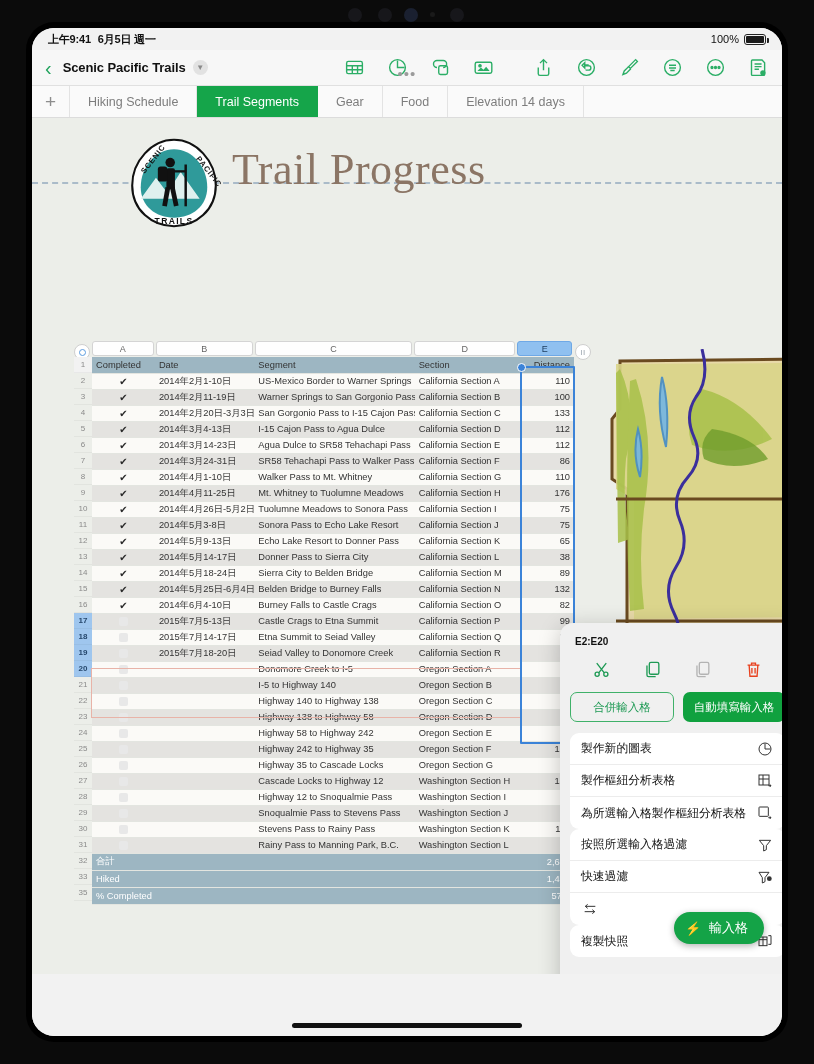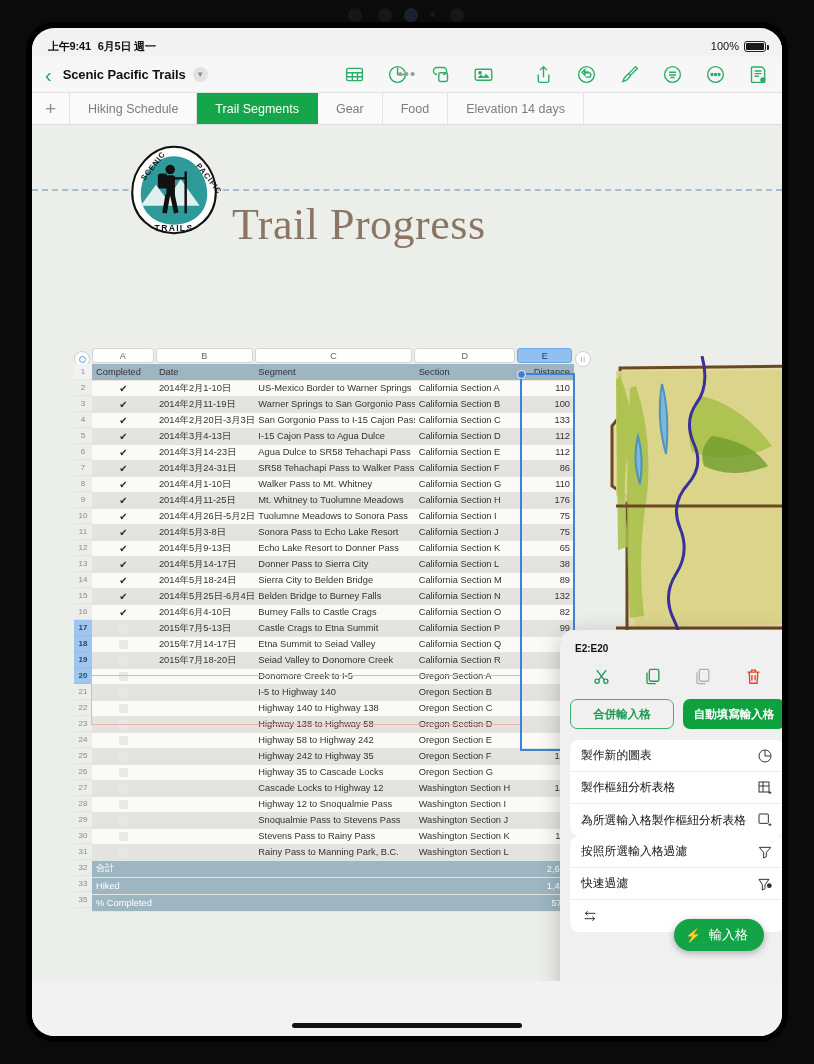--- a/index.html
+++ b/index.html
@@ -13,21 +13,21 @@
     background:#000; border-radius:28px; padding:6px;
   }
   .screen {
     position:relative; width:100%; height:100%; background:#f2f2f2; border-radius:22px; overflow:hidden;
   }
   .camera-bar { position:absolute; left:0; top:0; width:814px; height:22px; background:#0b0b0b; }
   .cam { position:absolute; top:8px; width:14px; height:14px; border-radius:50%; background:#17171b; }
 
   
   .statusbar { height:22px; display:flex; align-items:center; justify-content:space-between;
-               padding:0 16px; font-size:11px; color:#111; background:#f2f2f2;margin-top:7px; }
+               padding:0 16px; font-size:11px; color:#111; background:#f2f2f2; }
   .sb-left { display:flex; gap:7px; align-items:center; font-weight:600; letter-spacing:-.2px;}
   .sb-right { display:flex; gap:5px; align-items:center; font-size:11px; }
   .batt { width:22px; height:11px; border:1.4px solid #222; border-radius:3px; position:relative; }
   .batt:after { content:""; position:absolute; right:-3.5px; top:3px; width:2px; height:5px; background:#222; border-radius:0 1px 1px 0;}
   .batt i { position:absolute; left:1px; top:1px; bottom:1px; right:1px; background:#1a1a1a; border-radius:1px; display:block;}
   .dots3 { position:absolute; left:50%; transform:translateX(-50%); top:38px; color:#9b9b9b; font-size:15px; letter-spacing:1px; line-height:1; }
 
   
   .navbar { height:36px; display:flex; align-items:center; background:#f7f7f7; padding:0 13px;
             border-bottom:1px solid #e0e0e0; }
@@ -49,21 +49,21 @@
          color:#7d7d7d; border-right:1px solid #e3e3e3; white-space:nowrap; cursor:pointer; }
   .tab.active { background:#15A54A; color:#fff; border-right-color:#15A54A; }
   .tab-spacer { flex:1; border-right:none; }
 
   
   .canvas { position:relative; height:856px; background:#eceee9; overflow:hidden; }
   .dash-line { position:absolute; left:0; right:0; top:64px; border-top:2px dashed #9fb3c4; opacity:.85;}
 
   .logo { position:absolute; left:88px; top:18px; width:108px; height:95px; }
   .title-big { position:absolute; left:200px; top:26px; font-family:"Liberation Serif", serif;
-               font-size:44px; color:#8b7565; letter-spacing:.5px;margin-top:48px; }
+               font-size:44px; color:#8b7565; letter-spacing:.5px; }
 
   
   .map { position:absolute; left:570px; top:231px; width:210px; height:530px; overflow:hidden; }
   .maplabel { font-family:"Liberation Sans", sans-serif; font-weight:bold; }
 
   
   .tablewrap { position:absolute; left:42px; top:222px; width:500px; }
   .colhdr { display:flex; height:17px; align-items:center; margin-left:18px;}
   .colcell { height:15px; background:#fefefe; border:1px solid #d4d4d4; border-radius:3px; margin-right:2px;
              font-size:9px; color:#666; display:flex; align-items:center; justify-content:center; }
@@ -100,21 +100,21 @@
   .selhandle { position:absolute; left:485px; top:245px; width:9px; height:9px; border-radius:50%;
                background:#3b83d8; border:1.5px solid #fff; }
   .pinkbox { position:absolute; left:59px; top:550px; width:430px; height:50px; border:1px solid #e8b3a8; }
 
   
   .ctxmenu { position:absolute; left:528px; top:505px; width:235px; background:#f0f0f0;
              border-radius:13px; box-shadow:0 4px 22px rgba(0,0,0,.22); padding:10px 10px 0; overflow:hidden; height:470px;}
   .ctx-range { font-size:10px; font-weight:bold; color:#111; padding:3px 5px 9px; }
   .ctx-tools { display:flex; justify-content:space-around; align-items:center; padding:1px 6px 11px; }
   .ctx-tools .ti { width:24px; height:24px; display:flex; align-items:center; justify-content:center; cursor:pointer;}
-  .ctx-btns { display:flex; gap:9px; padding-bottom:11px;font-weight:bold; }
+  .ctx-btns { display:flex; gap:9px; padding-bottom:11px; }
   .ctx-btn { flex:1; height:30px; border-radius:7px; display:flex; align-items:center; justify-content:center;
              font-size:11.5px; cursor:pointer;}
   .ctx-btn.outline { border:1px solid #3fb169; color:#1f9a55; background:#f0f0f0; }
   .ctx-btn.solid { background:#10a13f; color:#fff; }
   .ctx-group { background:#fff; border-radius:9px; overflow:hidden; }
   .ctx-item { display:flex; align-items:center; padding:0 11px; min-height:32px; font-size:11.8px; color:#111;
               border-bottom:1px solid #ececec; cursor:pointer;}
   .ctx-item:last-child { border-bottom:none; }
   .ctx-item span.lbl { flex:1; line-height:1.25; padding:6px 0;}
   .ctx-item .ic { width:18px; height:18px; display:flex; align-items:center; justify-content:center; color:#333;}
@@ -684,20 +684,32 @@
           <div class="ctx-item">
             <span class="ic">
               <svg viewBox="0 0 24 24" width="16" height="16" fill="none" stroke="#333" stroke-width="1.5">
                 <path d="M20 8H5m0 0l3.5-3M5 8l3.5 3"></path>
                     <path d="M4 16h15m0 0l-3.5-3m3.5 3l-3.5 3"></path>
                   </svg>
                 </span>
           </div>
         </div>
 
+        <div class="ctx-group">
+          <div class="ctx-item">
+            <span class="lbl">複製快照</span>
+            <span class="ic">
+              <svg viewBox="0 0 24 24" width="16" height="16" fill="none" stroke="#333" stroke-width="1.5">
+                <rect x="3" y="6" width="12" height="13"></rect>
+                    <path d="M3 10h12M9 6v13"></path>
+                    <path d="M17 4h4v13h-4"></path>
+                  </svg>
+                </span>
+          </div>
+        </div>
 
       </div>
 
       <div class="fab">
         <span>⚡</span>
         <span>輸入格</span>
       </div>
     </div>
 
     <div class="bottom-strip"></div>

